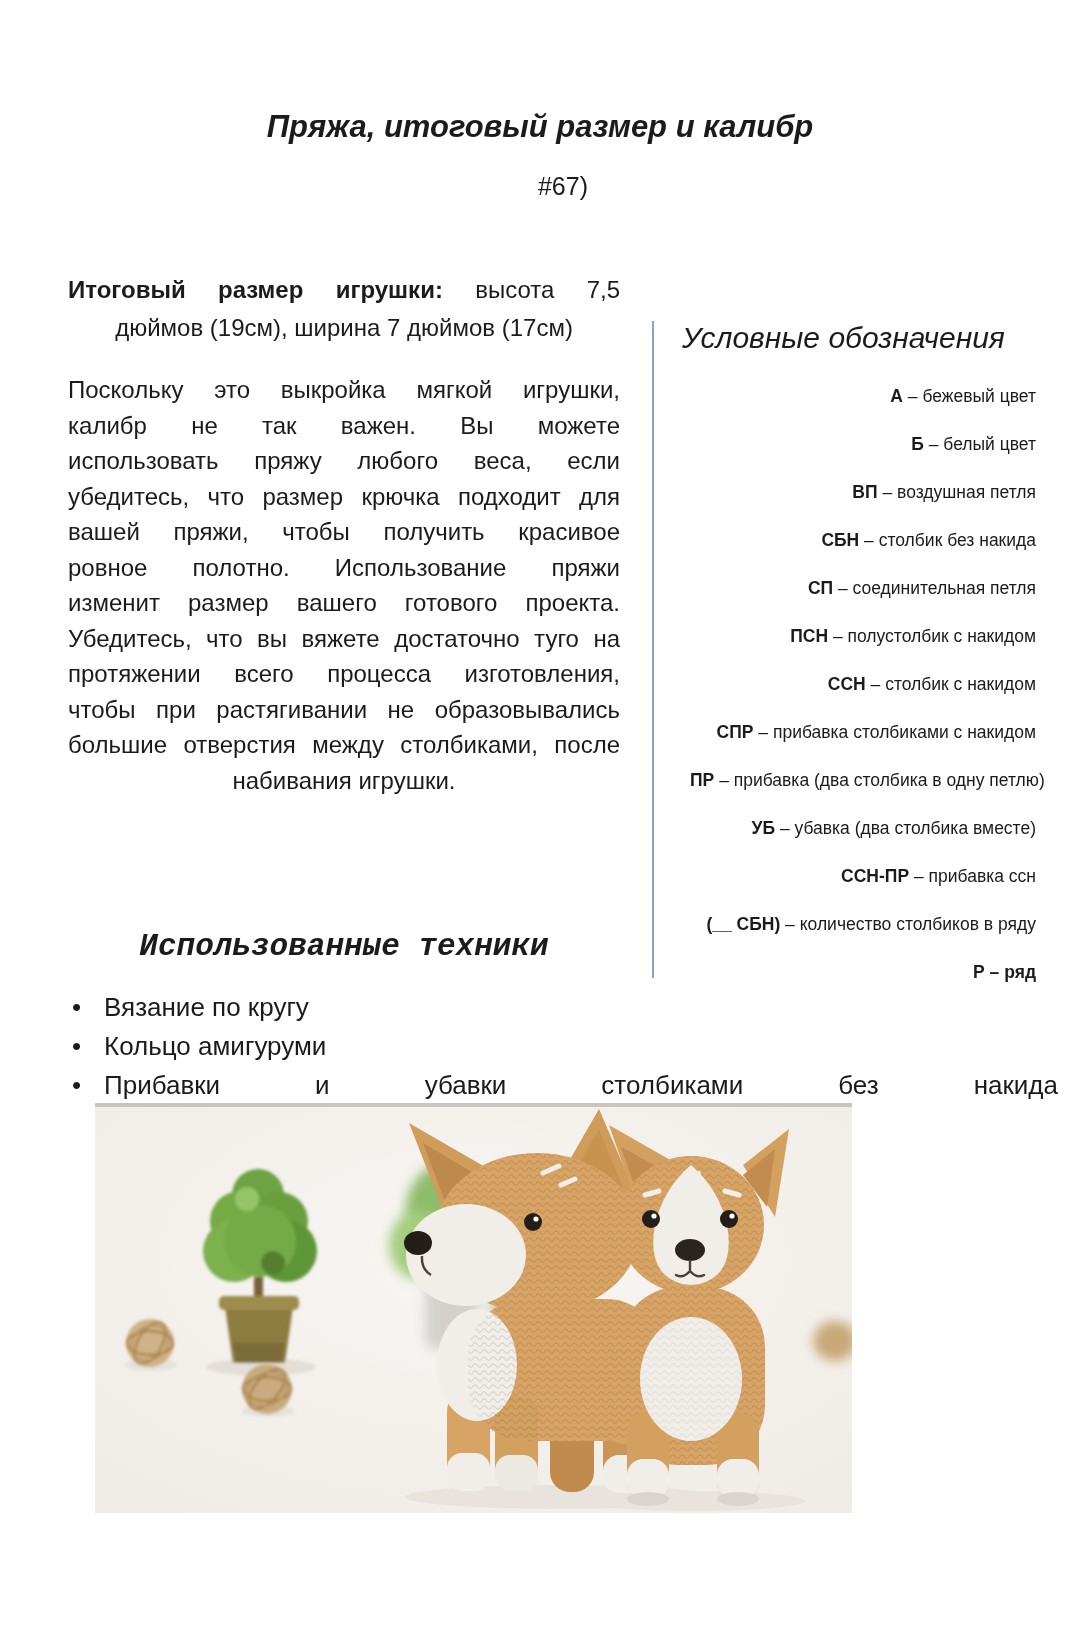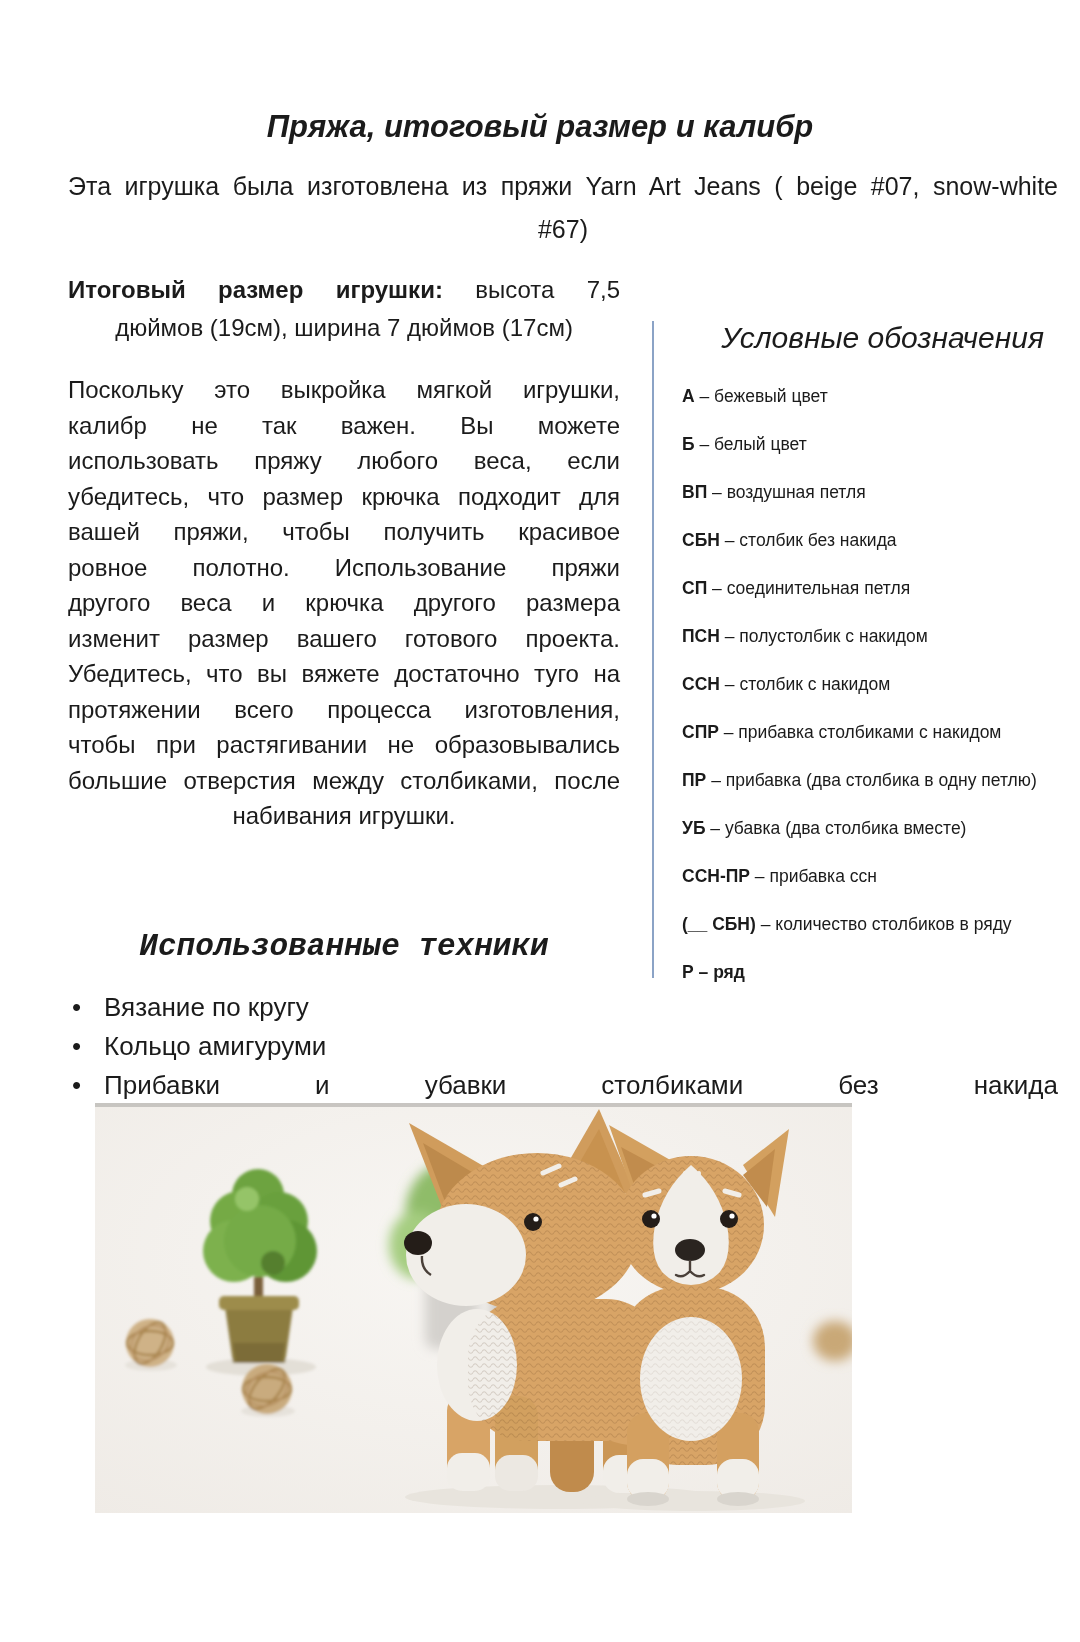--- a/index.html
+++ b/index.html
@@ -20,59 +20,57 @@
   .intro { position:absolute; top:165px; left:68px; width:990px; font-size:25px; line-height:43px; }
   .size-para { position:absolute; top:271px; left:68px; width:552px; font-size:24px; line-height:38px; }
   .gauge-para { position:absolute; top:372px; left:68px; width:552px; font-size:24px; line-height:35.5px; }
   .jl { text-align:justify; text-align-last:justify; }
   .ll { text-align:center; }
   
   .legend {
     position:absolute; top:321px; left:652px; width:392px; height:657px;
     border-left:2px solid #8ba3c6; padding-left:28px; box-sizing:border-box;
   }
-  .legend-heading { margin:0 0 31px 0; font-size:30px; font-weight:400; font-style:italic;text-align:right; }
-  .legend-list { list-style:none; margin:0; padding:0; }
+  .legend-heading { margin:0 0 31px 0; font-size:30px; font-weight:400; font-style:italic; }
+  .legend-list { list-style:none; margin:8px; padding:0;text-align:right; }
   .legend-list li { font-size:17.5px; line-height:20px; margin-bottom:28px; white-space:nowrap; }
   .legend-list li .term { font-weight:bold; }
   .legend-list li.bold-def { font-weight:bold; }
   
   .bullets { position:absolute; top:992px; left:68px; width:990px; list-style:none; margin:0; padding:0; font-size:26px; }
   .bullets li { position:relative; padding-left:36px; margin-bottom:9px; line-height:30px; }
   .bullets li .marker { position:absolute; left:4px; top:0; font-size:26px; }
   .bullets li.just .btext { display:block; text-align:justify; text-align-last:justify; }
   
   .photo { position:absolute; left:95px; top:1103px; width:757px; height:410px; margin:0; }
   .photo svg { display:block; }
 </style>
 </head>
 <body>
 
 <div class="page">
 
   <h1 class="doc-title">Пряжа, итоговый размер и калибр</h1>
 
   <div class="intro">
-      <div class="jl">Эта игрушка была изготовлена из пряжи Yarn Art Jeans ( beige #07, snow-white</div>
       <div class="ll">#67)</div>
     </div>
 
   <div class="size-para">
     <div class="jl"><b>Итоговый размер игрушки:</b> <span>высота 7,5</span></div>
     <div class="ll">дюймов (19см), ширина 7 дюймов (17см)</div>
   </div>
 
   <div class="gauge-para">
       <div class="jl">Поскольку это выкройка мягкой игрушки,</div>
       <div class="jl">калибр не так важен. Вы можете</div>
       <div class="jl">использовать пряжу любого веса, если</div>
       <div class="jl">убедитесь, что размер крючка подходит для</div>
       <div class="jl">вашей пряжи, чтобы получить красивое</div>
       <div class="jl">ровное полотно. Использование пряжи</div>
-      <div class="jl">другого веса и крючка другого размера</div>
       <div class="jl">изменит размер вашего готового проекта.</div>
       <div class="jl">Убедитесь, что вы вяжете достаточно туго на</div>
       <div class="jl">протяжении всего процесса изготовления,</div>
       <div class="jl">чтобы при растягивании не образовывались</div>
       <div class="jl">большие отверстия между столбиками, после</div>
       <div class="ll">набивания игрушки.</div>
     </div>
 
   <h2 class="tech-heading">Использованные техники</h2>
 

